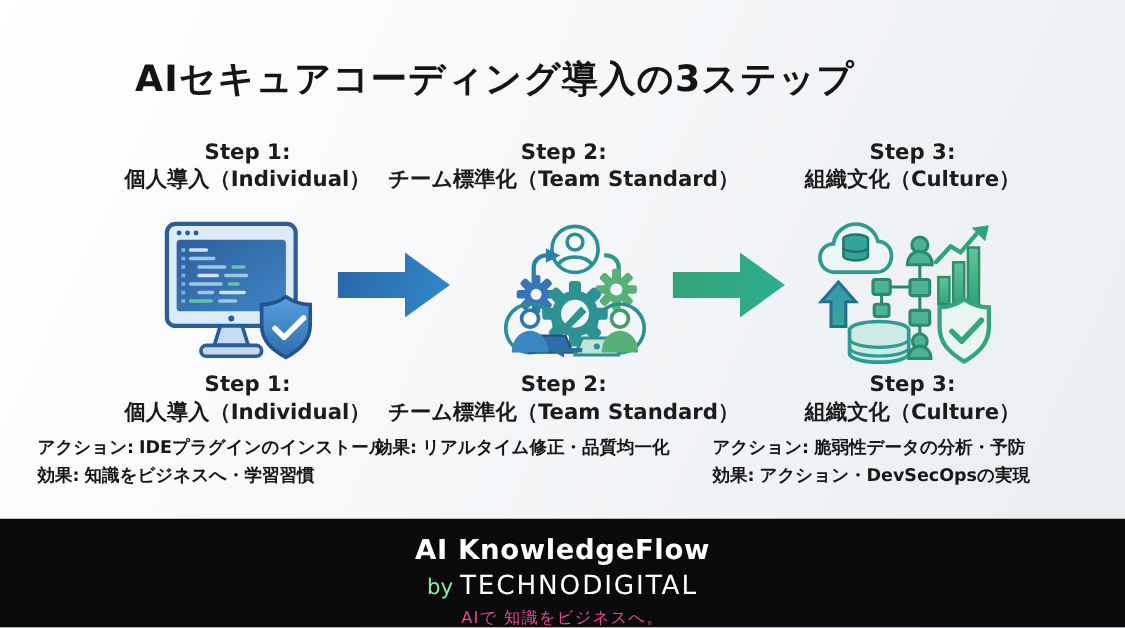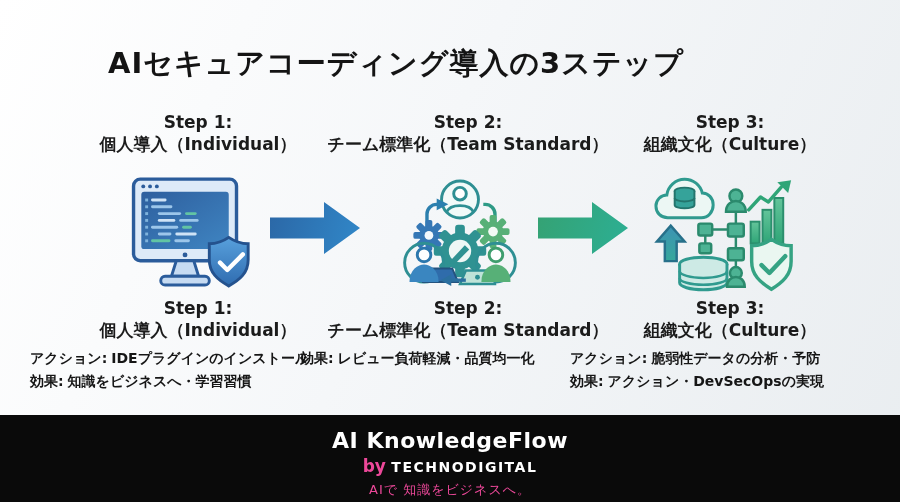--- a/index.html
+++ b/index.html
@@ -10,40 +10,40 @@
     background:linear-gradient(115deg,#ffffff 0%,#f5f7f9 45%,#e9edf0 100%);
   }
   .title {
     position:absolute; top:44px; left:0; width:792px; text-align:center;
     font-size:29px; font-weight:800; color:#141414; letter-spacing:1px;
   }
   .step-label { position:absolute; width:300px; text-align:center; color:#1b1b1b; }
   .step-label.top { top:111px; }
   .step-label.bottom { top:297px; }
   .step-no, .step-name { font-size:17px; font-weight:800; line-height:22px; }
-  .col1 { left:48px; } .col2 { left:318px; } .col3 { left:580px; }
+  .col1 { left:48px; } .col2 { left:301px; } .col3 { left:580px; }
   .icon-box { position:absolute; top:172px; width:136px; height:124px; }
   .icon-box svg { width:100%; height:100%; display:block; }
   .ic1 { left:118px; } .ic2 { left:392px; } .ic3 { left:652px; width:148px; }
   .arrow { position:absolute; top:202px; width:90px; height:52px;
     clip-path:polygon(0 30%,60% 30%,60% 0,100% 50%,60% 100%,60% 70%,0 70%); }
   .arrow-blue  { left:270px; background:linear-gradient(105deg,#2b67a6,#3188c9); }
   .arrow-green { left:538px; background:linear-gradient(105deg,#35a273,#2caf94); }
   .detail { position:absolute; top:348px; width:320px; text-align:left; color:#161616; }
   .d1 { left:30px; } .d2 { left:300px; } .d3 { left:570px; }
   .detail .line { font-size:14px; font-weight:700; line-height:21px; margin-bottom:2px; }
   .detail .lbl { margin-right:4px; }
   .footer {
     position:absolute; left:0; top:415px; width:900px; height:112px;
     background:#0a0a0a; text-align:center; color:#ffffff; padding-top:13px;
   }
   .brand { font-size:22px; font-weight:800; letter-spacing:0.5px; }
   .byline { margin-top:3px; font-size:17px; }
-  .byline .by { font-weight:700; color:#ec4899; }
-  .byline .company { font-weight:700; font-size:14px; letter-spacing:1.5px; }
+  .byline .by { font-weight:400; color:#86efac; }
+  .byline .company { font-weight:400; font-size:21px; letter-spacing:1.5px; }
   .tagline { margin-top:5px; font-size:13px; color:#ec4899; letter-spacing:1px; }
 </style>
 </head>
 <body>
 
 <div class="canvas">
 
   <h1 class="title">AIセキュアコーディング導入の3ステップ</h1>
 
   <div class="step-label top col1">
@@ -215,21 +215,21 @@
   <div class="detail d1">
     <div class="line">
       <span class="lbl">アクション:</span><span>IDEプラグインのインストール</span>
     </div>
     <div class="line">
       <span class="lbl">効果:</span><span>知識をビジネスへ・学習習慣</span>
     </div>
   </div>
   <div class="detail d2">
     <div class="line">
-      <span class="lbl">効果:</span><span>レビュー負荷軽減・品質均一化</span>
+      <span class="lbl">効果:</span><span>リアルタイム修正・品質均一化</span>
     </div>
   </div>
   <div class="detail d3">
     <div class="line">
       <span class="lbl">アクション:</span><span>脆弱性データの分析・予防</span>
     </div>
     <div class="line">
       <span class="lbl">効果:</span><span>アクション・DevSecOpsの実現</span>
     </div>
   </div>

